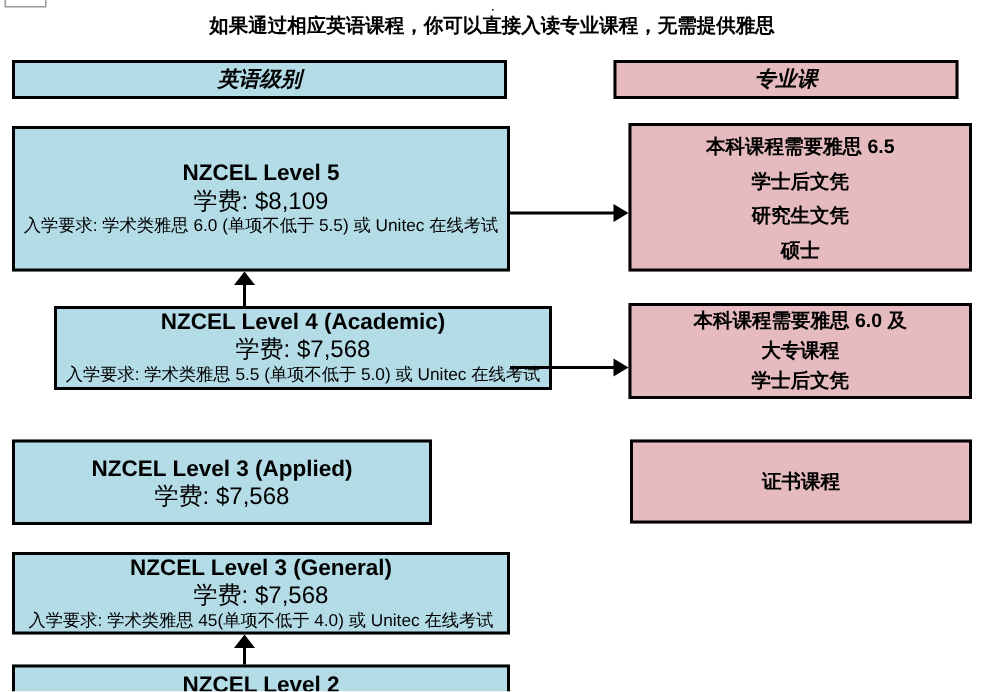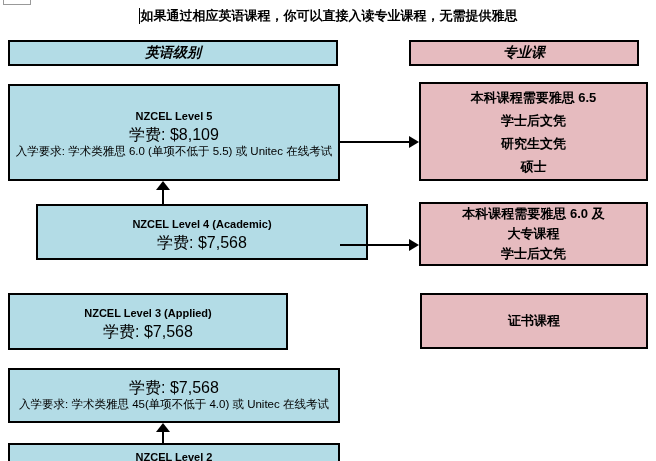--- a/index.html
+++ b/index.html
@@ -17,21 +17,21 @@
     color:#000;
   }
   
   .artifact{
     position:absolute;left:3px;top:-4px;width:26px;height:7px;
     border:1px solid #999;background:#fff;
   }
   
   .title-row{
     position:absolute;left:0;top:6px;width:100%;height:20px;
-    display:flex;align-items:center;justify-content:center;gap:1px;
+    display:flex;align-items:center;justify-content:center;gap:1px;flex-direction:column;
   }
   .cursor{width:1px;height:16px;background:#000;}
   .title-text{font-size:13px;font-weight:bold;white-space:nowrap;}
   
   .box{
     position:absolute;box-sizing:border-box;
     border:2px solid var(--border);
     display:flex;flex-direction:column;align-items:center;justify-content:center;
     text-align:left;
   }
@@ -41,21 +41,21 @@
   .hdr-en{left:8px;top:40px;width:330px;height:26px;}
   .hdr-pr{left:409px;top:40px;width:230px;height:26px;}
   .lv5{left:8px;top:84px;width:332px;height:97px;}
   .lv4{left:8px;top:204px;width:332px;height:56px;margin-left:28px;}
   .lv3a{left:8px;top:293px;width:280px;height:57px;}
   .lv3g{left:8px;top:368px;width:332px;height:55px;}
   .lv2{left:8px;top:443px;width:332px;height:30px;justify-content:flex-start;padding-top:2px;}
   .out1{left:419px;top:82px;width:229px;height:99px;}
   .out2{left:419px;top:202px;width:229px;height:64px;}
   .out3{left:420px;top:293px;width:228px;height:56px;}
-  .lv-name{font-size:11px;font-weight:bold;line-height:20px;white-space:nowrap;}
+  .lv-name{font-size:15px;font-weight:bold;line-height:20px;white-space:nowrap;}
   .lv-fee{font-size:16px;line-height:17px;white-space:nowrap;}
   .lv-req{font-size:11.5px;line-height:17px;white-space:nowrap;}
   .out-line{font-size:13px;font-weight:bold;white-space:nowrap;}
   .out1 .out-line{line-height:23px;}
   .out2 .out-line{line-height:20px;}
   
   .shaft-v{position:absolute;width:2px;background:#000;}
   .shaft-h{position:absolute;height:2px;background:#000;}
   .head-up{position:absolute;width:0;height:0;
     border-left:7px solid transparent;border-right:7px solid transparent;
@@ -93,28 +93,30 @@
 
   <div class="box blue lv5">
     <div class="lv-name">NZCEL Level 5</div>
     <div class="lv-fee">学费: $8,109</div>
     <div class="lv-req">入学要求: 学术类雅思 6.0 (单项不低于 5.5) 或 Unitec 在线考试</div>
   </div>
 
   <div class="box blue lv4">
     <div class="lv-name">NZCEL Level 4 (Academic)</div>
     <div class="lv-fee">学费: $7,568</div>
+    <div class="lv-req">入学要求: 学术类雅思 5.5 (单项不低于 5.0) 或 Unitec 在线考试</div>
   </div>
 
   <div class="box blue lv3a">
     <div class="lv-name">NZCEL Level 3 (Applied)</div>
     <div class="lv-fee">学费: $7,568</div>
   </div>
 
   <div class="box blue lv3g">
+    <div class="lv-name">NZCEL Level 3 (General)</div>
     <div class="lv-fee">学费: $7,568</div>
     <div class="lv-req">入学要求: 学术类雅思 45(单项不低于 4.0) 或 Unitec 在线考试</div>
   </div>
 
   <div class="box blue lv2">
     <div class="lv-name">NZCEL Level 2</div>
   </div>
 
   <div class="box pink out1">
     <div class="out-line">本科课程需要雅思 6.5</div>

